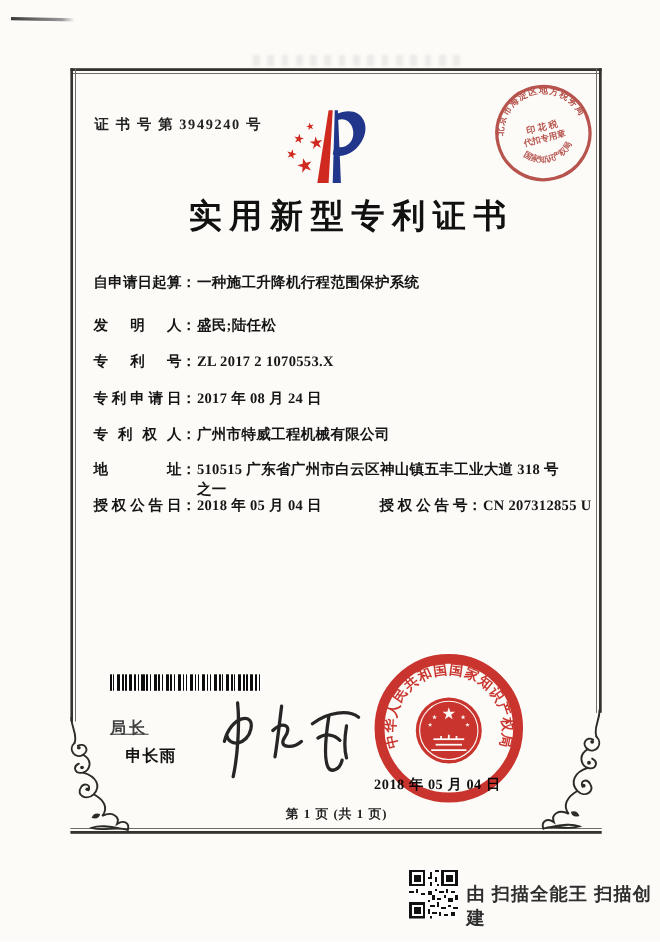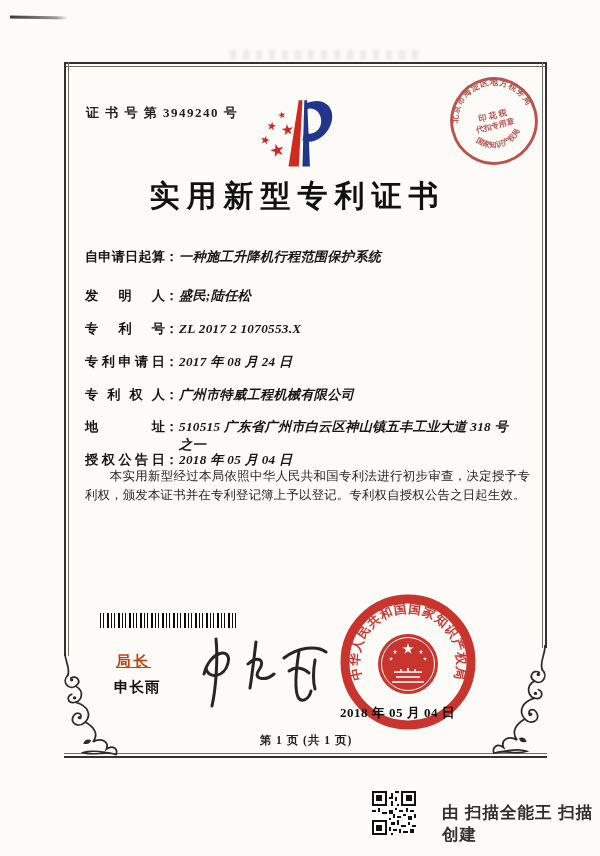--- a/index.html
+++ b/index.html
@@ -21,49 +21,49 @@
     background:linear-gradient(180deg,#34332e 0 2.4px,rgba(0,0,0,0) 2.4px 4px,#6e6d66 4px 5px,rgba(0,0,0,0) 5px);}
   .frame-left  {left:64px;top:62px;width:6px;height:594px;
     background:linear-gradient(90deg,#34332e 0 2.4px,rgba(0,0,0,0) 2.4px 4px,#6e6d66 4px 5px,rgba(0,0,0,0) 5px);}
   .frame-right {left:541px;top:62px;width:6px;height:586px;
     background:linear-gradient(270deg,#34332e 0 2.4px,rgba(0,0,0,0) 2.4px 4px,#6e6d66 4px 5px,rgba(0,0,0,0) 5px);}
   .frame-bottom{left:64px;top:752px;width:483px;height:6px;
     background:linear-gradient(0deg,#34332e 0 2.4px,rgba(0,0,0,0) 2.4px 4px,#6e6d66 4px 5px,rgba(0,0,0,0) 5px);}
 
   .cert-no{left:86px;top:104px;font-size:13px;letter-spacing:1.5px;font-weight:600;color:#222;}
 
-  .title{left:54px;top:176px;width:480px;text-align:center;
+  .title{left:76px;top:176px;width:480px;text-align:center;
     font-size:30px;font-weight:700;letter-spacing:7px;text-indent:7px;color:#111;}
 
   .row{left:85px;width:450px;font-size:13.2px;font-weight:600;color:#151515;line-height:18px;}
   .flabel{display:inline-block;width:80px;text-align:justify;text-align-last:justify;vertical-align:top;}
   .fcolon{display:inline-block;width:14px;vertical-align:top;}
-  .fvalue{vertical-align:top;letter-spacing:0.3px;font-style:italic;}
+  .fvalue{vertical-align:top;letter-spacing:0.3px;}
   .fvalue.wrap{display:inline-block;width:338px;}
   .grant2{position:absolute;left:260px;top:0;white-space:nowrap;}
 
   .paras{left:85px;top:467px;width:445px;font-size:12.4px;line-height:19px;
     color:#26241f;text-align:justify;letter-spacing:0.2px;}
   .paras p{margin:0;text-indent:2em;}
 
   .barcode{left:100px;top:613px;width:138px;height:15px;
     background:repeating-linear-gradient(90deg,#0c0c0c 0 1.5px,#fff 1.5px 3px,#0c0c0c 3px 4px,#fff 4px 6.6px,#0c0c0c 6.6px 9.4px,#fff 9.4px 11px);}
 
-  .director-title{left:116px;top:652px;font-size:14.5px;font-weight:700;letter-spacing:3px;color:#c2410c;text-decoration:underline;}
+  .director-title{left:100px;top:652px;font-size:14.5px;font-weight:700;letter-spacing:3px;color:#404040;text-decoration:underline;}
   .director-name{left:114px;top:678px;font-size:14.5px;font-weight:700;letter-spacing:1px;color:#111;}
 
   .seal-date{left:340px;top:704px;font-size:13px;font-weight:600;letter-spacing:0.5px;color:#111;z-index:1;}
   .seal-svg{left:338px;top:592px;z-index:2;mix-blend-mode:multiply;opacity:.92;}
   .stamp-svg{left:448px;top:75px;mix-blend-mode:multiply;opacity:.9;}
 
   .page-indicator{left:66px;top:733px;width:480px;text-align:center;
     font-size:11.5px;font-weight:700;letter-spacing:1px;color:#222;}
 
   .footer-credit{left:424px;top:802px;font-size:16.5px;font-weight:600;
-    letter-spacing:1px;color:#2e2e2e;font-family:"Liberation Sans","DejaVu Sans",sans-serif;margin-left:18px;}
+    letter-spacing:1px;color:#2e2e2e;font-family:"Liberation Sans","DejaVu Sans",sans-serif;}
   .qr{left:371px;top:791px;}
 
   .bleed{left:230px;top:50px;width:190px;height:10px;opacity:.12;
     background:repeating-linear-gradient(90deg,#777 0 6px,transparent 6px 13px);filter:blur(1.5px);}
 </style>
 </head>
 <body>
 
 <div class="abs scan-edge"></div>
 <div class="abs bleed"></div>
@@ -152,24 +152,26 @@
   <span class="flabel">专利申请日</span><span class="fcolon">：</span><span class="fvalue">2017 年 08 月 24 日</span>
 </div>
 <div class="abs row" style="top:386px;">
   <span class="flabel">专利权人</span><span class="fcolon">：</span><span class="fvalue">广州市特威工程机械有限公司</span>
 </div>
 <div class="abs row" style="top:418px;">
   <span class="flabel">地址</span><span class="fcolon">：</span><span class="fvalue wrap">510515 广东省广州市白云区神山镇五丰工业大道 318 号之一</span>
 </div>
 <div class="abs row" style="top:451px;">
   <span class="flabel">授权公告日</span><span class="fcolon">：</span><span class="fvalue">2018 年 05 月 04 日</span>
+  <span class="grant2">
+    <span class="flabel">授权公告号</span><span class="fcolon">：</span><span class="fvalue">CN 207312855 U</span>
+  </span>
 </div>
 
 <div class="abs paras">
-  <p>本实用新型经过本局依照中华人民共和国专利法进行初步审查，决定授予专利权，颁发本证书并在专利登记簿上予以登记。专利权自授权公告之日起生效。</p>
 </div>
 
 <div class="abs barcode"></div>
 
 <div class="abs director-title">局长</div>
 <div class="abs director-name">申长雨</div>
 
 <svg class="abs" style="left:186px;top:630px;" width="150" height="90" viewBox="0 0 150 90">
   <g stroke="#141414" stroke-width="3" fill="none" stroke-linecap="round" stroke-linejoin="round" opacity="0.92">
     <path d="M18,44 C24,20 46,17 42,33 C39,47 22,50 20,38"></path>

